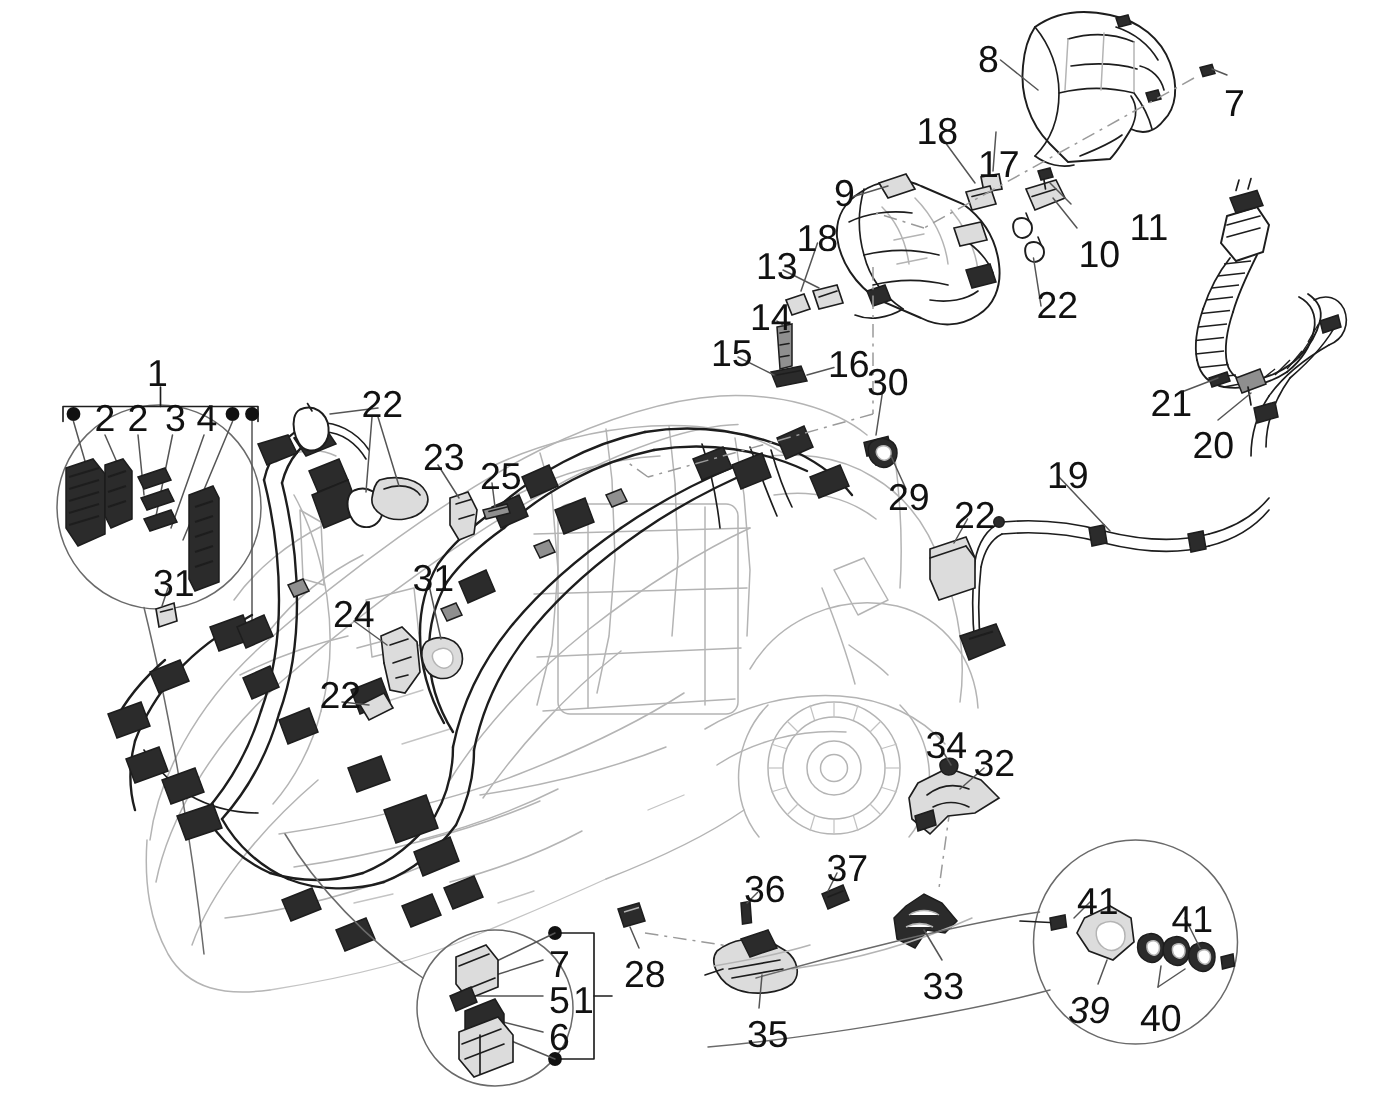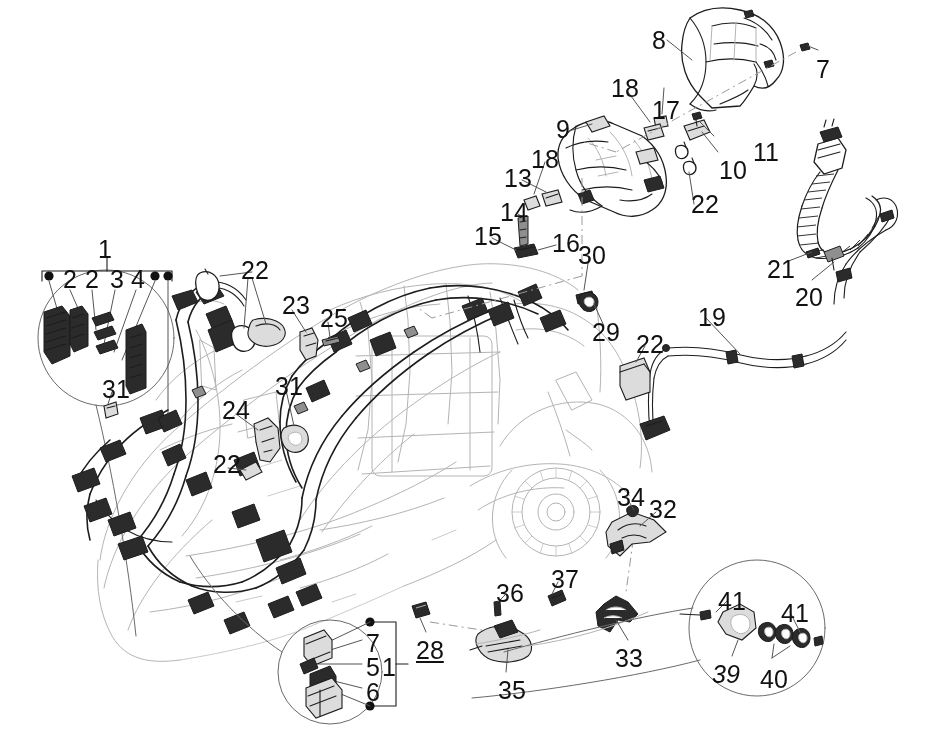--- a/index.html
+++ b/index.html
@@ -634,21 +634,21 @@
   <span class="lbl" style="left:592px; top:320px;">29</span>
   <span class="lbl" style="left:698px; top:305px;">19</span>
   <span class="lbl" style="left:636px; top:332px;">22</span>
   <span class="lbl" style="left:617px; top:485px;">34</span>
   <span class="lbl" style="left:649px; top:497px;">32</span>
   <span class="lbl" style="left:496px; top:581px;">36</span>
   <span class="lbl" style="left:551px; top:567px;">37</span>
   <span class="lbl" style="left:718px; top:589px;">41</span>
   <span class="lbl" style="left:781px; top:601px;">41</span>
   <span class="lbl" style="left:615px; top:646px;">33</span>
-  <span class="lbl" style="left:416px; top:638px;text-decoration:underline;">28</span>
+  <span class="lbl" style="left:416px; top:638px;">28</span>
   <span class="lbl" style="left:498px; top:678px;">35</span>
   <span class="lbl" style="left:712px; top:662px;font-style:italic;">39</span>
   <span class="lbl" style="left:760px; top:667px;">40</span>
   <span class="lbl" style="left:366px; top:631px;">7</span>
   <span class="lbl" style="left:366px; top:655px;">5</span>
   <span class="lbl" style="left:382px; top:655px;">1</span>
   <span class="lbl" style="left:366px; top:680px;">6</span>
 </div>
 
 </div>

